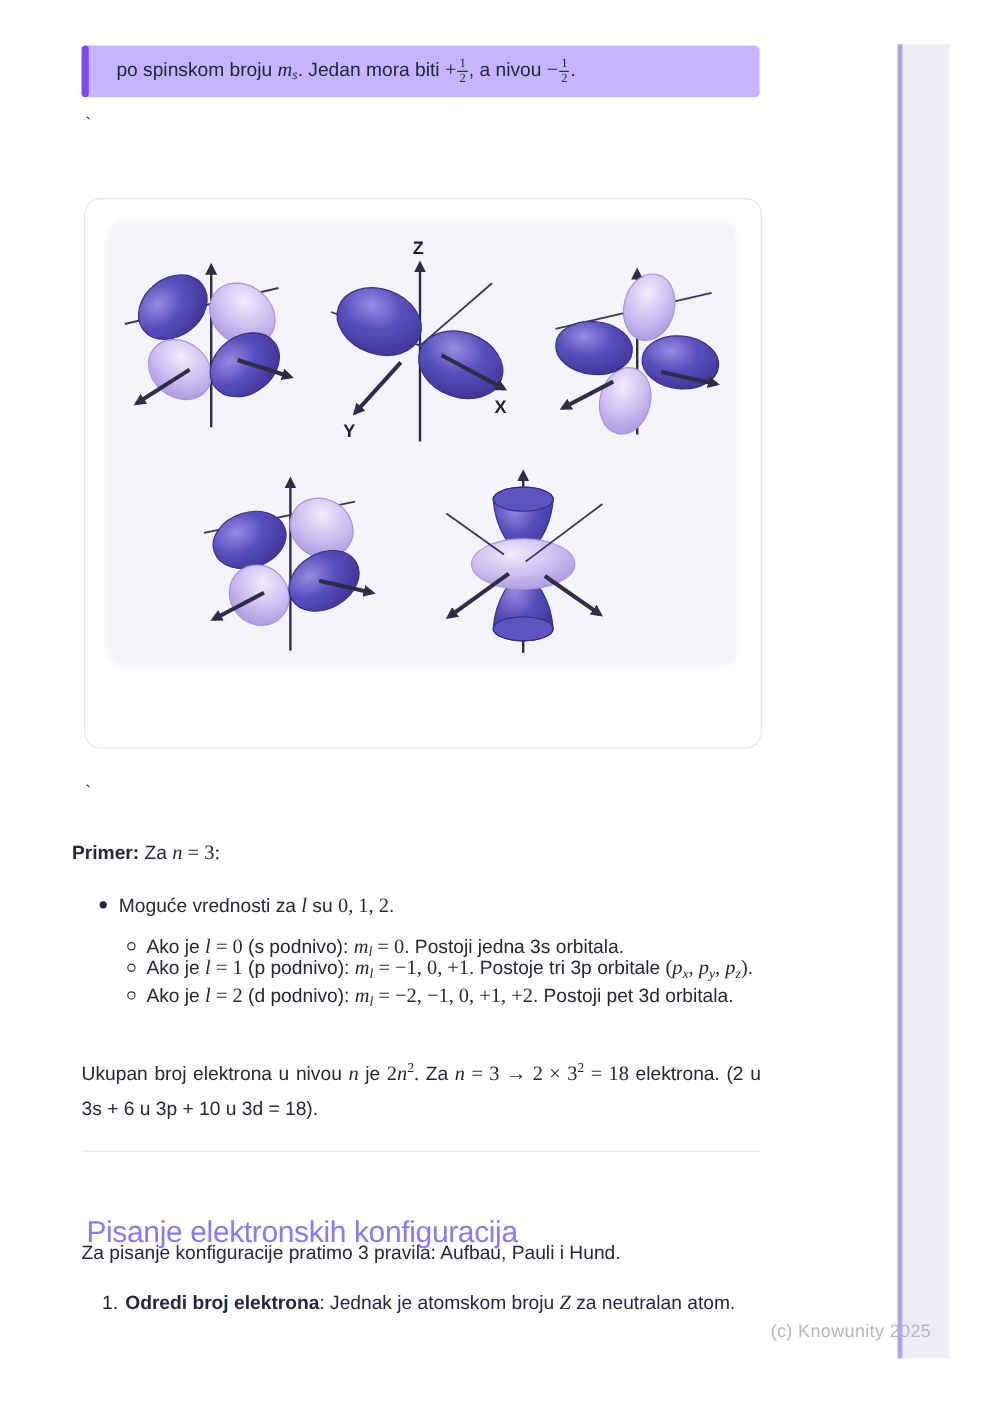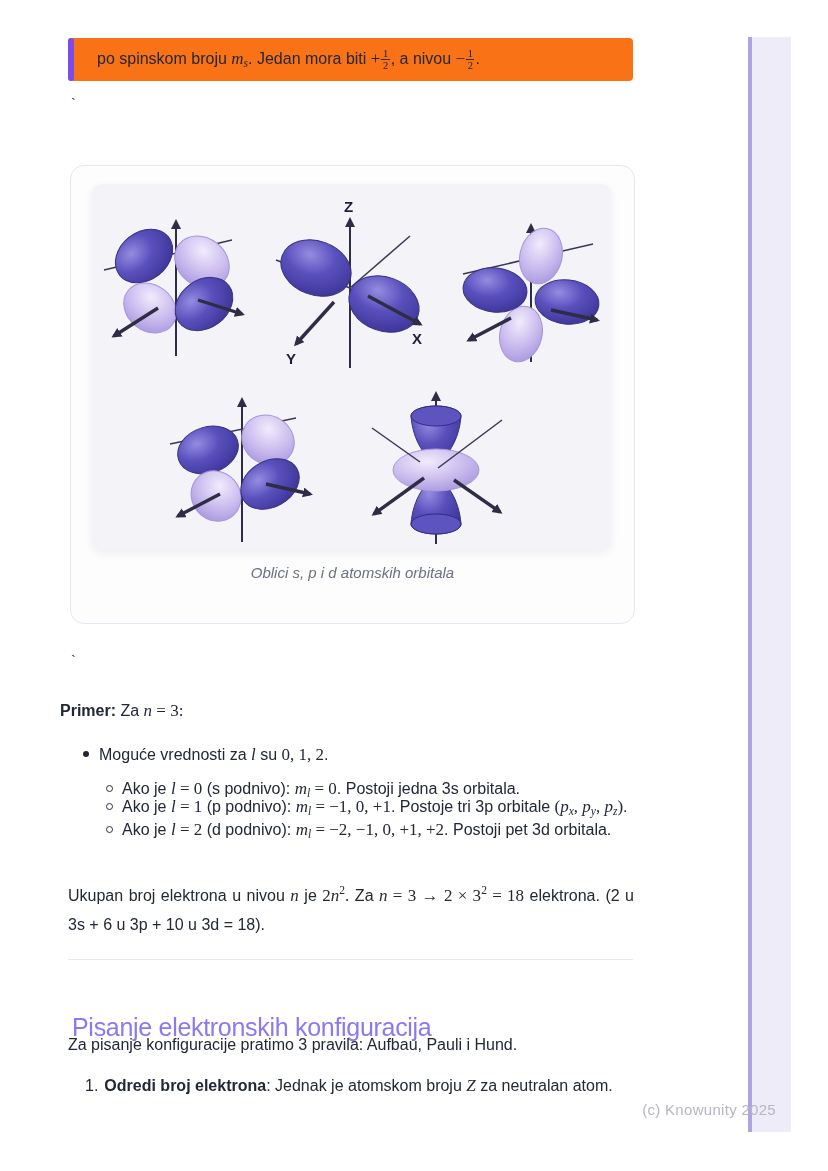--- a/index.html
+++ b/index.html
@@ -15,21 +15,21 @@
   .mi{font-style:italic}
   sub.ms{font-family:"Liberation Serif",serif;font-size:11.5px;font-style:italic;vertical-align:-3px}
   sup.mp{font-family:"Liberation Serif",serif;font-size:11.5px;vertical-align:7px}
   .frac{display:inline-block;text-align:center;font-family:"Liberation Serif",serif;
         font-size:10.5px;line-height:1.05;vertical-align:-5px;margin:0 1px;color:#20263a}
   .frac .den{border-top:1px solid #2a2f3e;padding:0 1.5px}
   .frac .num,.frac .den{display:block}
 
   
   .callout{position:absolute;left:68px;top:38px;width:565px;height:43px;
-           background:#f97316;border-radius:4px;display:flex;align-items:center}
+           background:#c4b5fd;border-radius:4px;display:flex;align-items:center}
   .callout-bar{position:absolute;left:0;top:0;width:6px;height:100%;background:#7c4be8;border-radius:4px}
   .callout p{padding-left:29px}
 
   .tick{position:absolute;font-size:15px;color:#2b2f3a}
   #tick1{left:71px;top:95px}
   #tick2{left:71px;top:652px}
 
   
   .figure-card{position:absolute;left:70px;top:165px;width:563px;height:457px;
                background:#fdfdfe;border:1px solid #e8e5f2;border-radius:14px}
@@ -151,21 +151,20 @@
         <path d="M57,140 C59,114 72,98 82,92 C92,98 105,114 107,140 A25,10 0 0 1 57,140 Z" fill="url(#gD)" stroke="#37307f"></path>
         <ellipse cx="82" cy="140" rx="25" ry="10" fill="#5e54c0" stroke="#332b85"></ellipse>
         <ellipse cx="82" cy="86" rx="43" ry="21" fill="url(#gL)" stroke="#ab99de"></ellipse>
         <line class="axthin" x1="148" y1="36" x2="84" y2="84"></line>
         <line class="axthin" x1="18" y1="44" x2="66" y2="78"></line>
         <line class="axthick" x1="70" y1="94" x2="20" y2="130" marker-end="url(#ar)"></line>
         <line class="axthick" x1="100" y1="96" x2="146" y2="128" marker-end="url(#ar)"></line>
       </svg>
 
     </div>
-    <div class="figure-caption">Oblici s, p i d atomskih orbitala</div>
   </div>
 
   <span class="tick" id="tick2">`</span>
 
   <p class="primer"><b>Primer:</b><span> Za </span><span class="mt mi">n</span><span class="mt"> = 3:</span></p>
 
   <p class="li1"><span class="b1"></span><span>Moguće vrednosti za </span><span class="mt mi">l</span><span> su </span><span class="mt">0, 1, 2</span><span>.</span></p>
 
   <p class="li2a"><span class="b2"></span><span>Ako je </span><span class="mt mi">l</span><span class="mt"> = 0</span><span> (s podnivo): </span><span class="mt mi">m</span><sub class="ms">l</sub><span class="mt"> = 0</span><span>. Postoji jedna 3s orbitala.</span></p>
 

